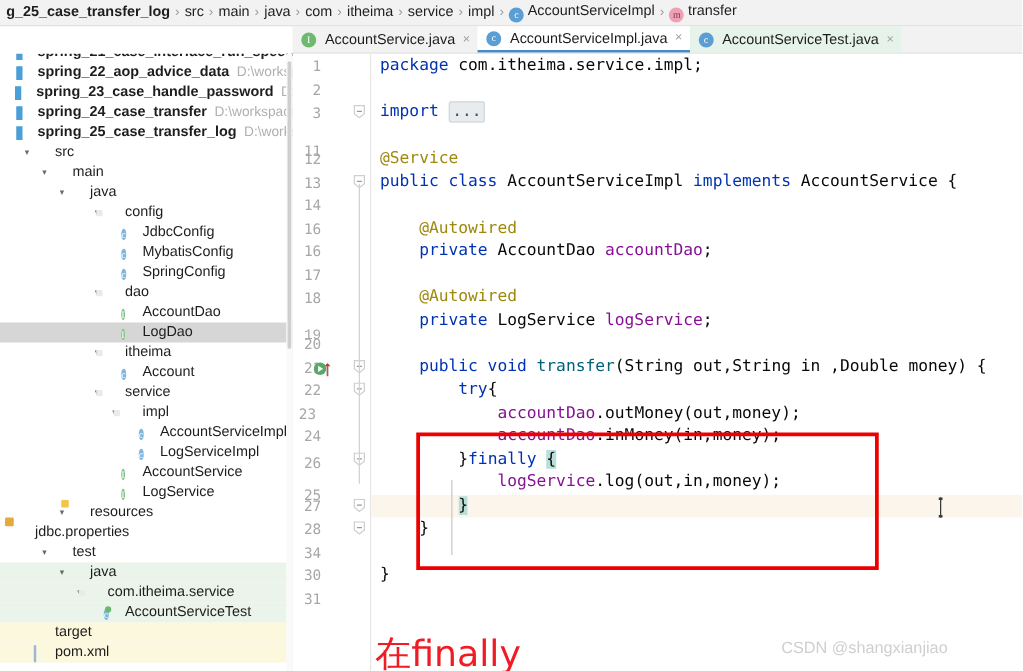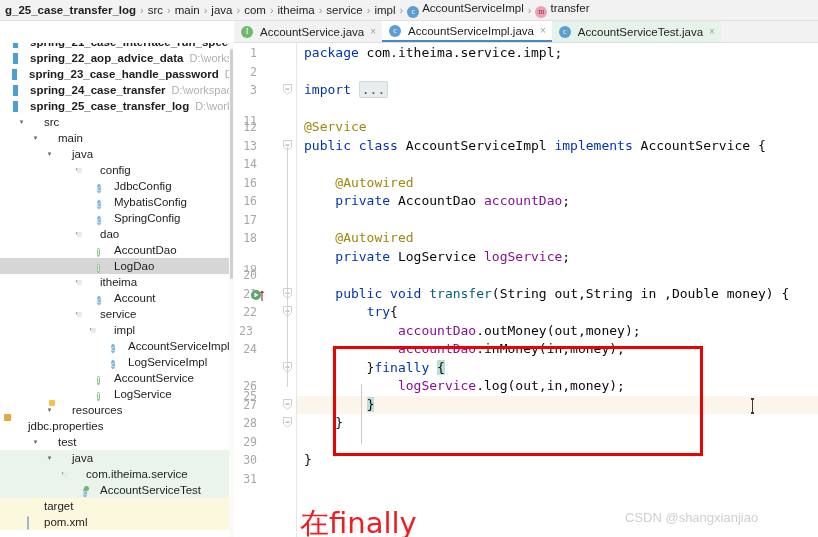--- a/index.html
+++ b/index.html
@@ -596,24 +596,24 @@
         <div class="gutter-line" style="top: 149px;">16</div>
         <div class="gutter-line" style="top: 167.5px;">17</div>
         <div class="gutter-line" style="top: 186px;">18</div>
         <div class="gutter-line" style="top: 217px; font-family: Liberation Mono, monospace;">19</div>
         <div class="gutter-line" style="top: 223px;">20</div>
         <div class="gutter-line" style="top: 241.5px;">21</div>
         <div class="gutter-line" style="top: 260px;">22</div>
         <div class="gutter-line" style="top: 278.5px; text-align: center;">23</div>
         <div class="gutter-line" style="top: 297px;">24</div>
         <div class="gutter-line" style="top: 315.5px; margin-top: 28px;">25</div>
-        <div class="gutter-line" style="top: 334px;">26</div>
+        <div class="gutter-line" style="top: 318px;">26</div>
         <div class="gutter-line" style="top: 352.5px;">27</div>
         <div class="gutter-line" style="top: 371px;">28</div>
-        <div class="gutter-line" style="top: 389.5px;">29</div>
+        <div class="gutter-line" style="top: 389.5px;">34</div>
         <div class="gutter-line" style="top: 408px;">30</div>
         <div class="gutter-line" style="top: 426.5px;">31</div>
         <div class="run-marker" style="top: 244.5px; left: 16px;"><svg width="18" height="14" viewBox="0 0 18 14">
             <circle cx="5" cy="7" r="5" fill="#59a869"></circle>
             <path d="M3.5 4.5 L7.5 7 L3.5 9.5 Z" fill="#ffffff"></path>
             <path d="M11 13 V3" stroke="#9b6060" stroke-width="1.4"></path>
             <path d="M11 2.5 L13.4 5 L8.6 5 Z" fill="#c0392b"></path>
           </svg></div>
       </div>
     <div class="code" id="code"><div class="cline" style="top: 1px;"><span class="kw">package</span><span class="ident"> com.itheima.service.impl;</span></div><div class="cline" style="top: 19.5px;"></div><div class="cline" style="top: 38px;"><span class="kw">import</span><span class="ident"> </span><span class="fold-box">...</span></div><div class="cline" style="top: 56.5px;"></div><div class="cline" style="top: 75px;"><span class="ann">@Service</span></div><div class="cline" style="top: 93.5px;"><span class="kw">public class </span><span class="ident">AccountServiceImpl </span><span class="kw">implements </span><span class="ident">AccountService {</span></div><div class="cline" style="top: 112px;"></div><div class="cline" style="top: 130.5px;"><span class="ann">    @Autowired</span></div><div class="cline" style="top: 149px;"><span class="kw">    private </span><span class="ident">AccountDao </span><span class="fld">accountDao</span><span class="ident">;</span></div><div class="cline" style="top: 167.5px;"></div><div class="cline" style="top: 186px;"><span class="ann">    @Autowired</span></div><div class="cline" style="top: 204.5px;"><span class="kw">    private </span><span class="ident">LogService </span><span class="fld">logService</span><span class="ident">;</span></div><div class="cline" style="top: 223px;"></div><div class="cline" style="top: 241.5px;"><span class="kw">    public void </span><span class="mth">transfer</span><span class="ident">(</span><span class="ident">String </span><span class="ident">out,</span><span class="ident">String </span><span class="ident">in ,</span><span class="ident">Double </span><span class="ident">money) {</span></div><div class="cline" style="top: 260px;"><span class="ident">        </span><span class="kw">try</span><span class="ident">{</span></div><div class="cline" style="top: 278.5px;"><span class="ident">            </span><span class="fld">accountDao</span><span class="ident">.outMoney(out,money);</span></div><div class="cline" style="top: 297px;"><span class="ident">            </span><span class="fld">accountDao</span><span class="ident">.inMoney(in,money);</span></div><div class="cline" style="top: 315.5px;"><span class="ident">        }</span><span class="kw">finally </span><span class="brace-hl">{</span></div><div class="cline" style="top: 334px;"><span class="ident">            </span><span class="fld">logService</span><span class="ident">.log(out,in,money);</span></div><div class="cline current" style="top: 352.5px;"><span class="ident">        </span><span class="brace-hl">}</span></div><div class="cline" style="top: 371px;"><span class="ident">    }</span></div><div class="cline" style="top: 389.5px;"></div><div class="cline" style="top: 408px;"><span class="ident">}</span></div><div class="cline" style="top: 426.5px;"></div></div>

